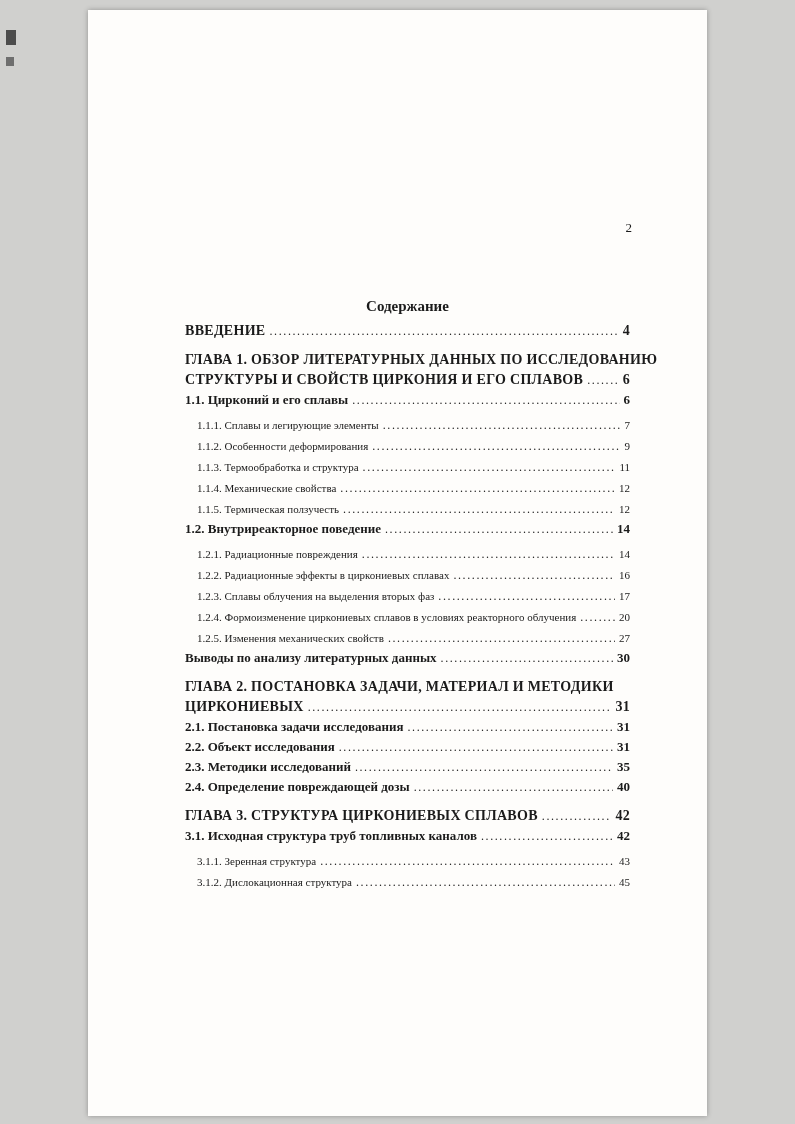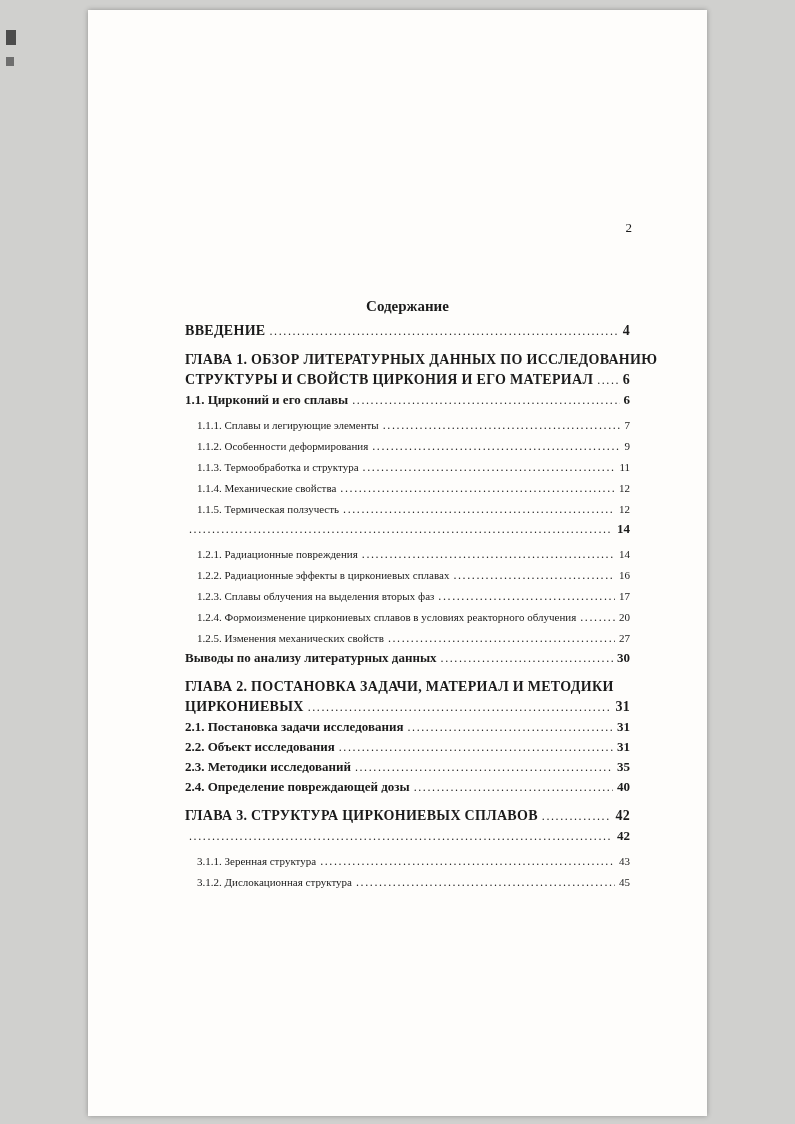--- a/index.html
+++ b/index.html
@@ -76,21 +76,21 @@
       <div class="entry e-chapter">
         <div class="flexline">
           <span class="label">ВВЕДЕНИЕ</span>
           <span class="dots"></span>
           <span class="pg">4</span>
         </div>
       </div>
       <div class="entry e-chapter two">
         <div class="label">ГЛАВА 1. ОБЗОР ЛИТЕРАТУРНЫХ ДАННЫХ ПО ИССЛЕДОВАНИЮ</div>
         <div class="flexline">
-          <span class="label">СТРУКТУРЫ И СВОЙСТВ ЦИРКОНИЯ И ЕГО МАТЕРИАЛ</span>
+          <span class="label">СТРУКТУРЫ И СВОЙСТВ ЦИРКОНИЯ И ЕГО СПЛАВОВ</span>
           <span class="dots"></span>
           <span class="pg">6</span>
         </div>
       </div>
       <div class="entry e-section">
         <div class="flexline">
           <span class="label">1.1. Цирконий и его сплавы</span>
           <span class="dots"></span>
           <span class="pg">6</span>
         </div>
@@ -125,20 +125,21 @@
       </div>
       <div class="entry e-sub">
         <div class="flexline">
           <span class="label">1.1.5. Термическая ползучесть</span>
           <span class="dots"></span>
           <span class="pg">12</span>
         </div>
       </div>
       <div class="entry e-section">
         <div class="flexline">
+          <span class="label">1.2. Внутриреакторное поведение</span>
           <span class="dots"></span>
           <span class="pg">14</span>
         </div>
       </div>
       <div class="entry e-sub">
         <div class="flexline">
           <span class="label">1.2.1. Радиационные повреждения</span>
           <span class="dots"></span>
           <span class="pg">14</span>
         </div>
@@ -216,20 +217,21 @@
       </div>
       <div class="entry e-chapter">
         <div class="flexline">
           <span class="label">ГЛАВА 3. СТРУКТУРА ЦИРКОНИЕВЫХ СПЛАВОВ</span>
           <span class="dots"></span>
           <span class="pg">42</span>
         </div>
       </div>
       <div class="entry e-section">
         <div class="flexline">
+          <span class="label">3.1. Исходная структура труб топливных каналов</span>
           <span class="dots"></span>
           <span class="pg">42</span>
         </div>
       </div>
       <div class="entry e-sub">
         <div class="flexline">
           <span class="label">3.1.1. Зеренная структура</span>
           <span class="dots"></span>
           <span class="pg">43</span>
         </div>

